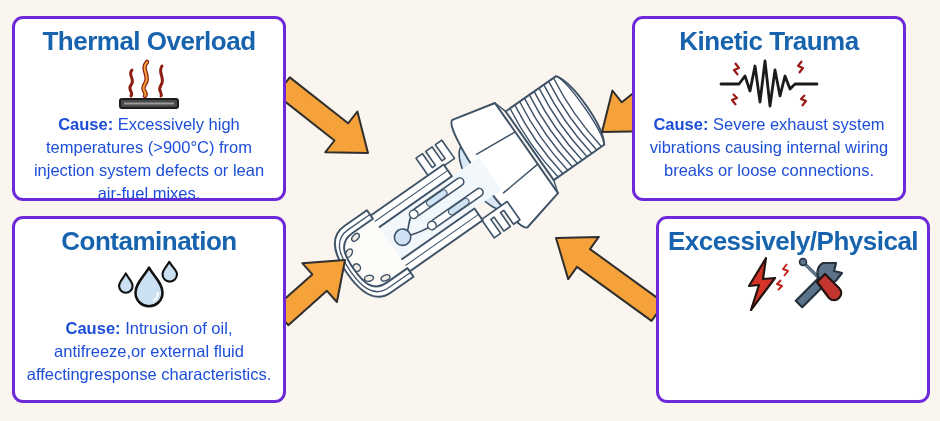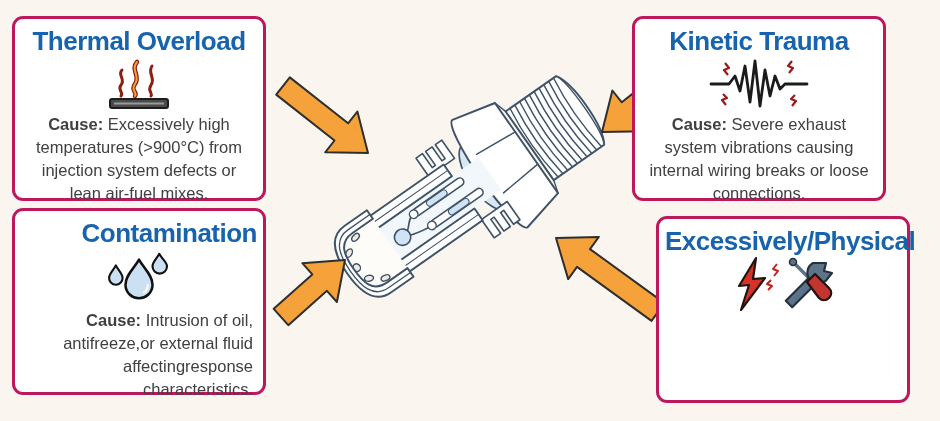--- a/index.html
+++ b/index.html
@@ -1,27 +1,27 @@
 <!DOCTYPE html>
 <html><head>
 <meta charset="utf-8">
 <style>
   html,body{margin:0;padding:0;background:#FAF6EF;font-family:"Liberation Sans",sans-serif;}
   .stage{position:relative;width:940px;height:421px;background:#FAF6EF;overflow:hidden;}
   .center-art{position:absolute;left:0;top:0;width:940px;height:421px;}
-  .box{position:absolute;width:254px;background:#FFFFFF;border:3px solid #be185d;border-radius:11px;
+  .box{position:absolute;width:274px;background:#FFFFFF;border:3px solid #6d28d9;border-radius:11px;
        box-sizing:border-box;text-align:center;}
   .box.tl{left:12px;top:16px;height:185px;}
   .box.tr{left:632px;top:16px;height:185px;}
-  .box.bl{left:12px;top:208px;height:187px;text-align:right;}
+  .box.bl{left:12px;top:216px;height:187px;}
   .box.br{left:656px;top:216px;height:187px;}
   .box h2{margin:7px 6px 0;font-size:26px;line-height:30px;font-weight:bold;letter-spacing:-0.5px;
           color:#1763AE;}
   .icon-row{height:54px;display:flex;align-items:center;justify-content:center;margin:1px 0 2px;}
-  .cause{margin:2px 10px 0;font-size:16.5px;line-height:23px;color:#404040;}
+  .cause{margin:2px 10px 0;font-size:16.5px;line-height:23px;color:#1d4ed8;}
   .cause b{font-weight:bold;}
   .bl .icon-row{margin-bottom:6px;}
 </style>
 </head>
 <body>
 
 <div class="stage">
 
   <svg class="center-art" viewBox="0 0 940 421">
 

